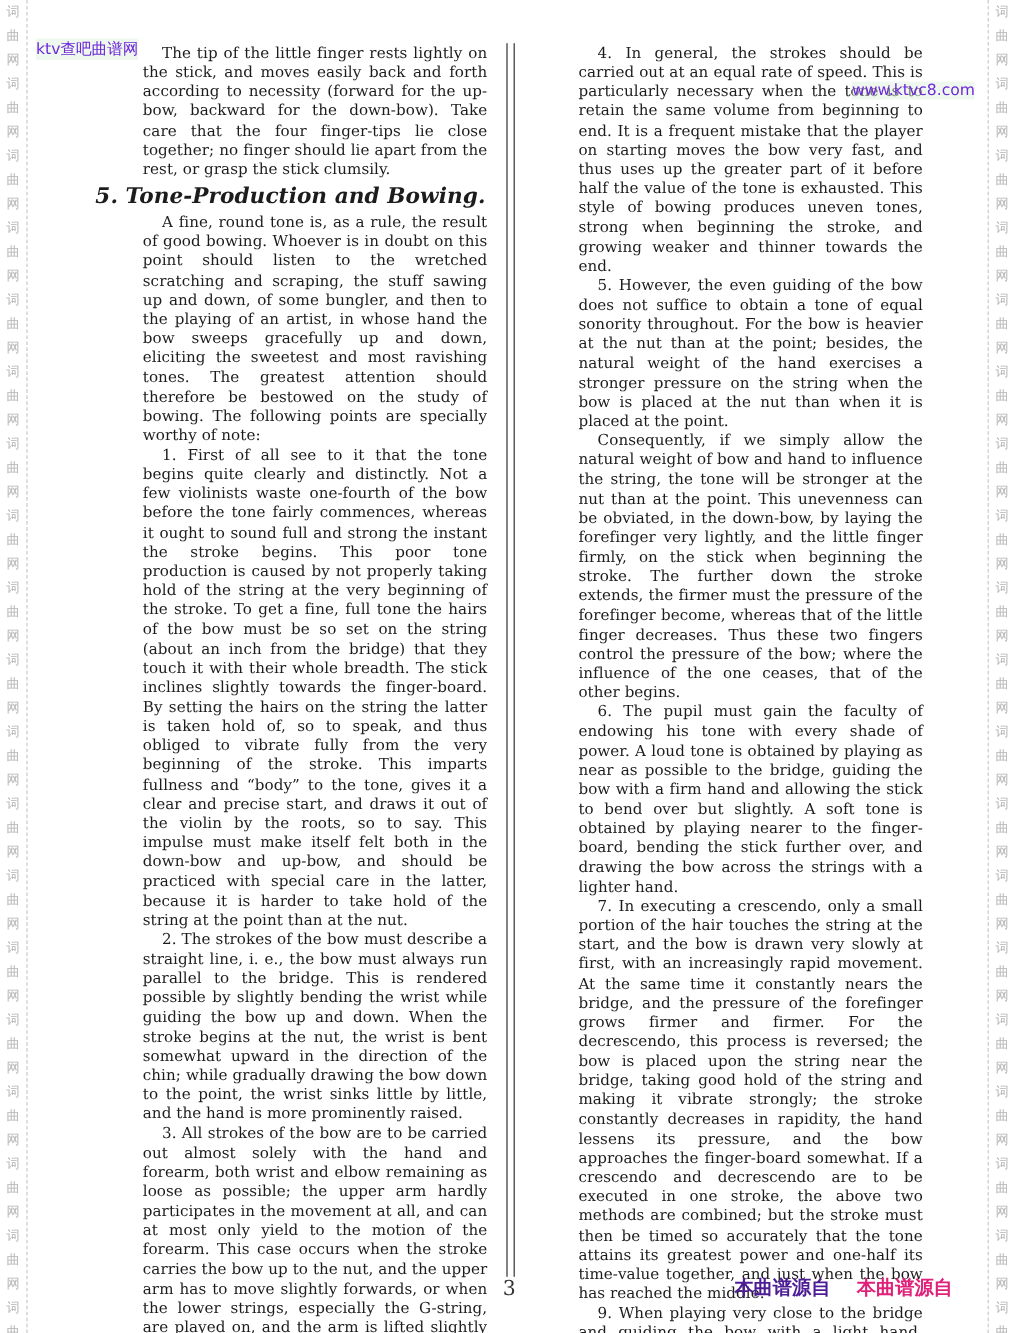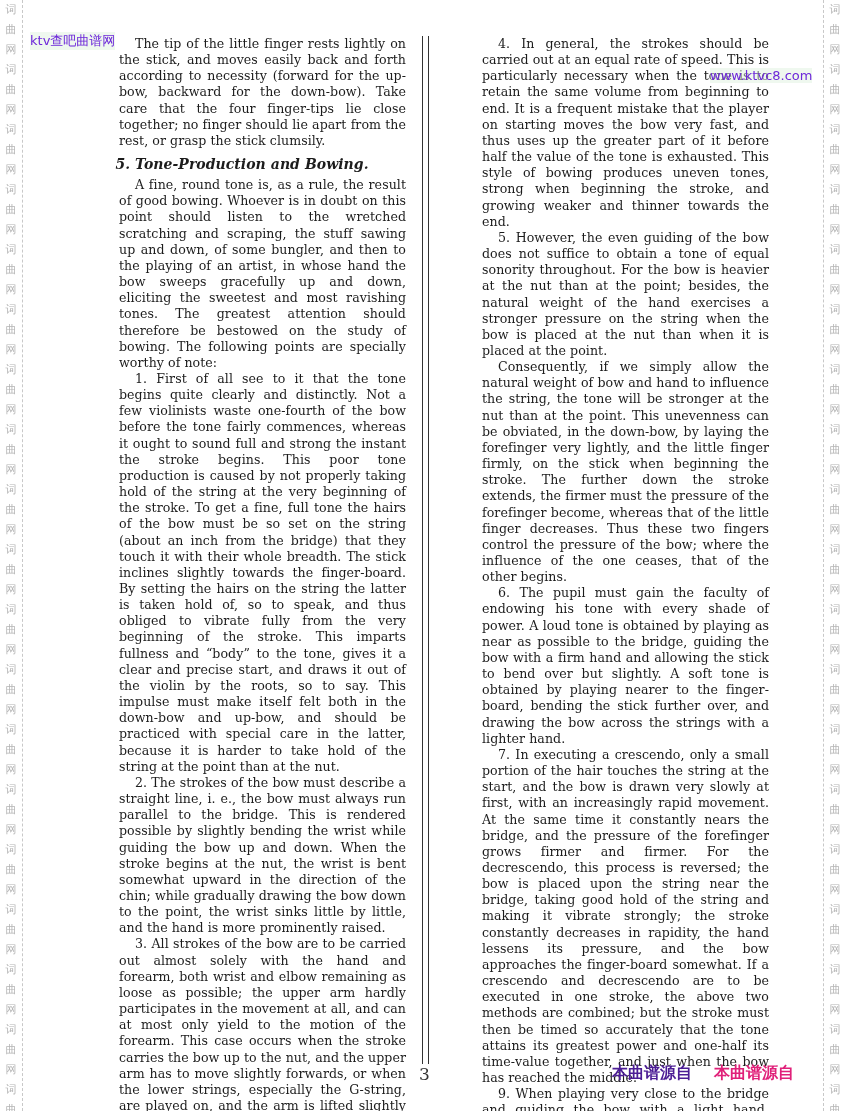--- a/index.html
+++ b/index.html
@@ -36,21 +36,21 @@
       font-size: 12.6px; line-height: 16.15px; text-align: justify;
       letter-spacing: 0.05px;
     }
     .col-left { left: 78px; }
     .col-right { left: 441px; }
     .column p { margin: 0; text-indent: 0; }
     .column p.ind { text-indent: 16px; margin-left: 41px; }
     .column p.noind { text-indent: 0; }
     .section-heading {
       font-style: italic; font-weight: bold; text-align: center;
-      font-size: 14px; margin: 6px 0 4px 0; line-height: 18px;
+      font-size: 18px; margin: 6px 0 4px 0; line-height: 18px;
     }
     .divider {
       position: absolute; left: 422px; top: 36px; height: 1042px; width: 5px;
       border-left: 1.5px solid #333; border-right: 1.5px solid #333;
     }
     .page-number {
       position: absolute; left: 417px; top: 1064px; font-size: 17px; color: #333;
       background: #fff; padding: 0 2px;
     }
     i.term { }

